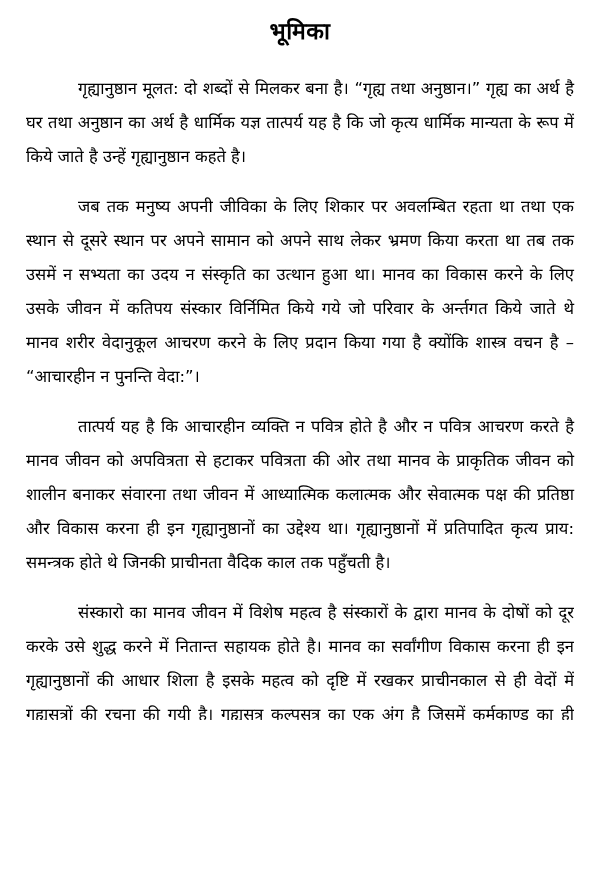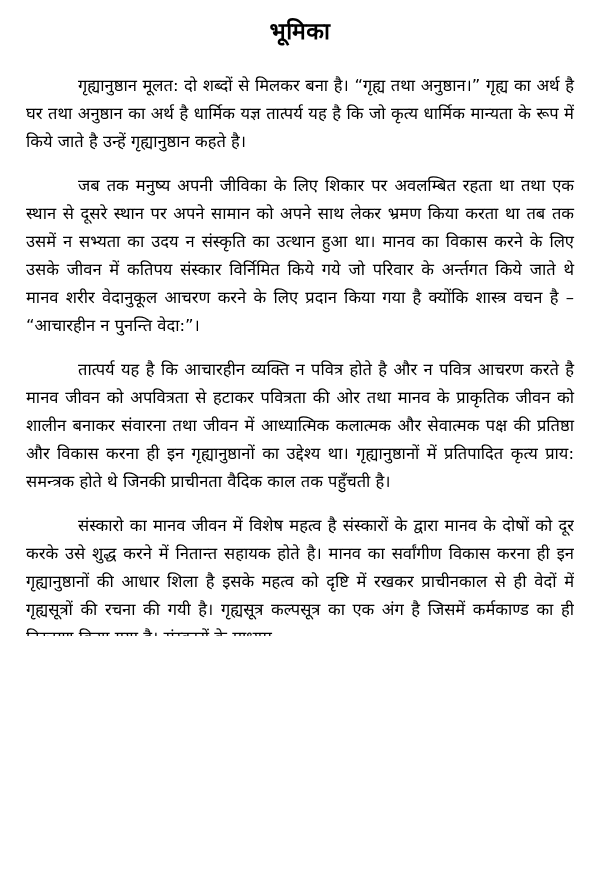--- a/index.html
+++ b/index.html
@@ -27,21 +27,21 @@
     font-family: "DejaVu Sans", "Liberation Sans", sans-serif;
     font-weight: bold;
     font-size: 23px;
     letter-spacing: 0.5px;
     margin: 0 0 26px 0;
     color: #000000;
   }
   .body-text {
     font-family: "DejaVu Sans", "Liberation Sans", sans-serif;
     font-size: 16.5px;
-    line-height: 28px;
+    line-height: 34px;
     color: #000000;
     text-align: justify;
     text-justify: inter-word;
   }
   .para {
     margin: 0 0 16px 0;
     text-indent: 52px;
     text-align: justify;
   }
   .para:last-child {

